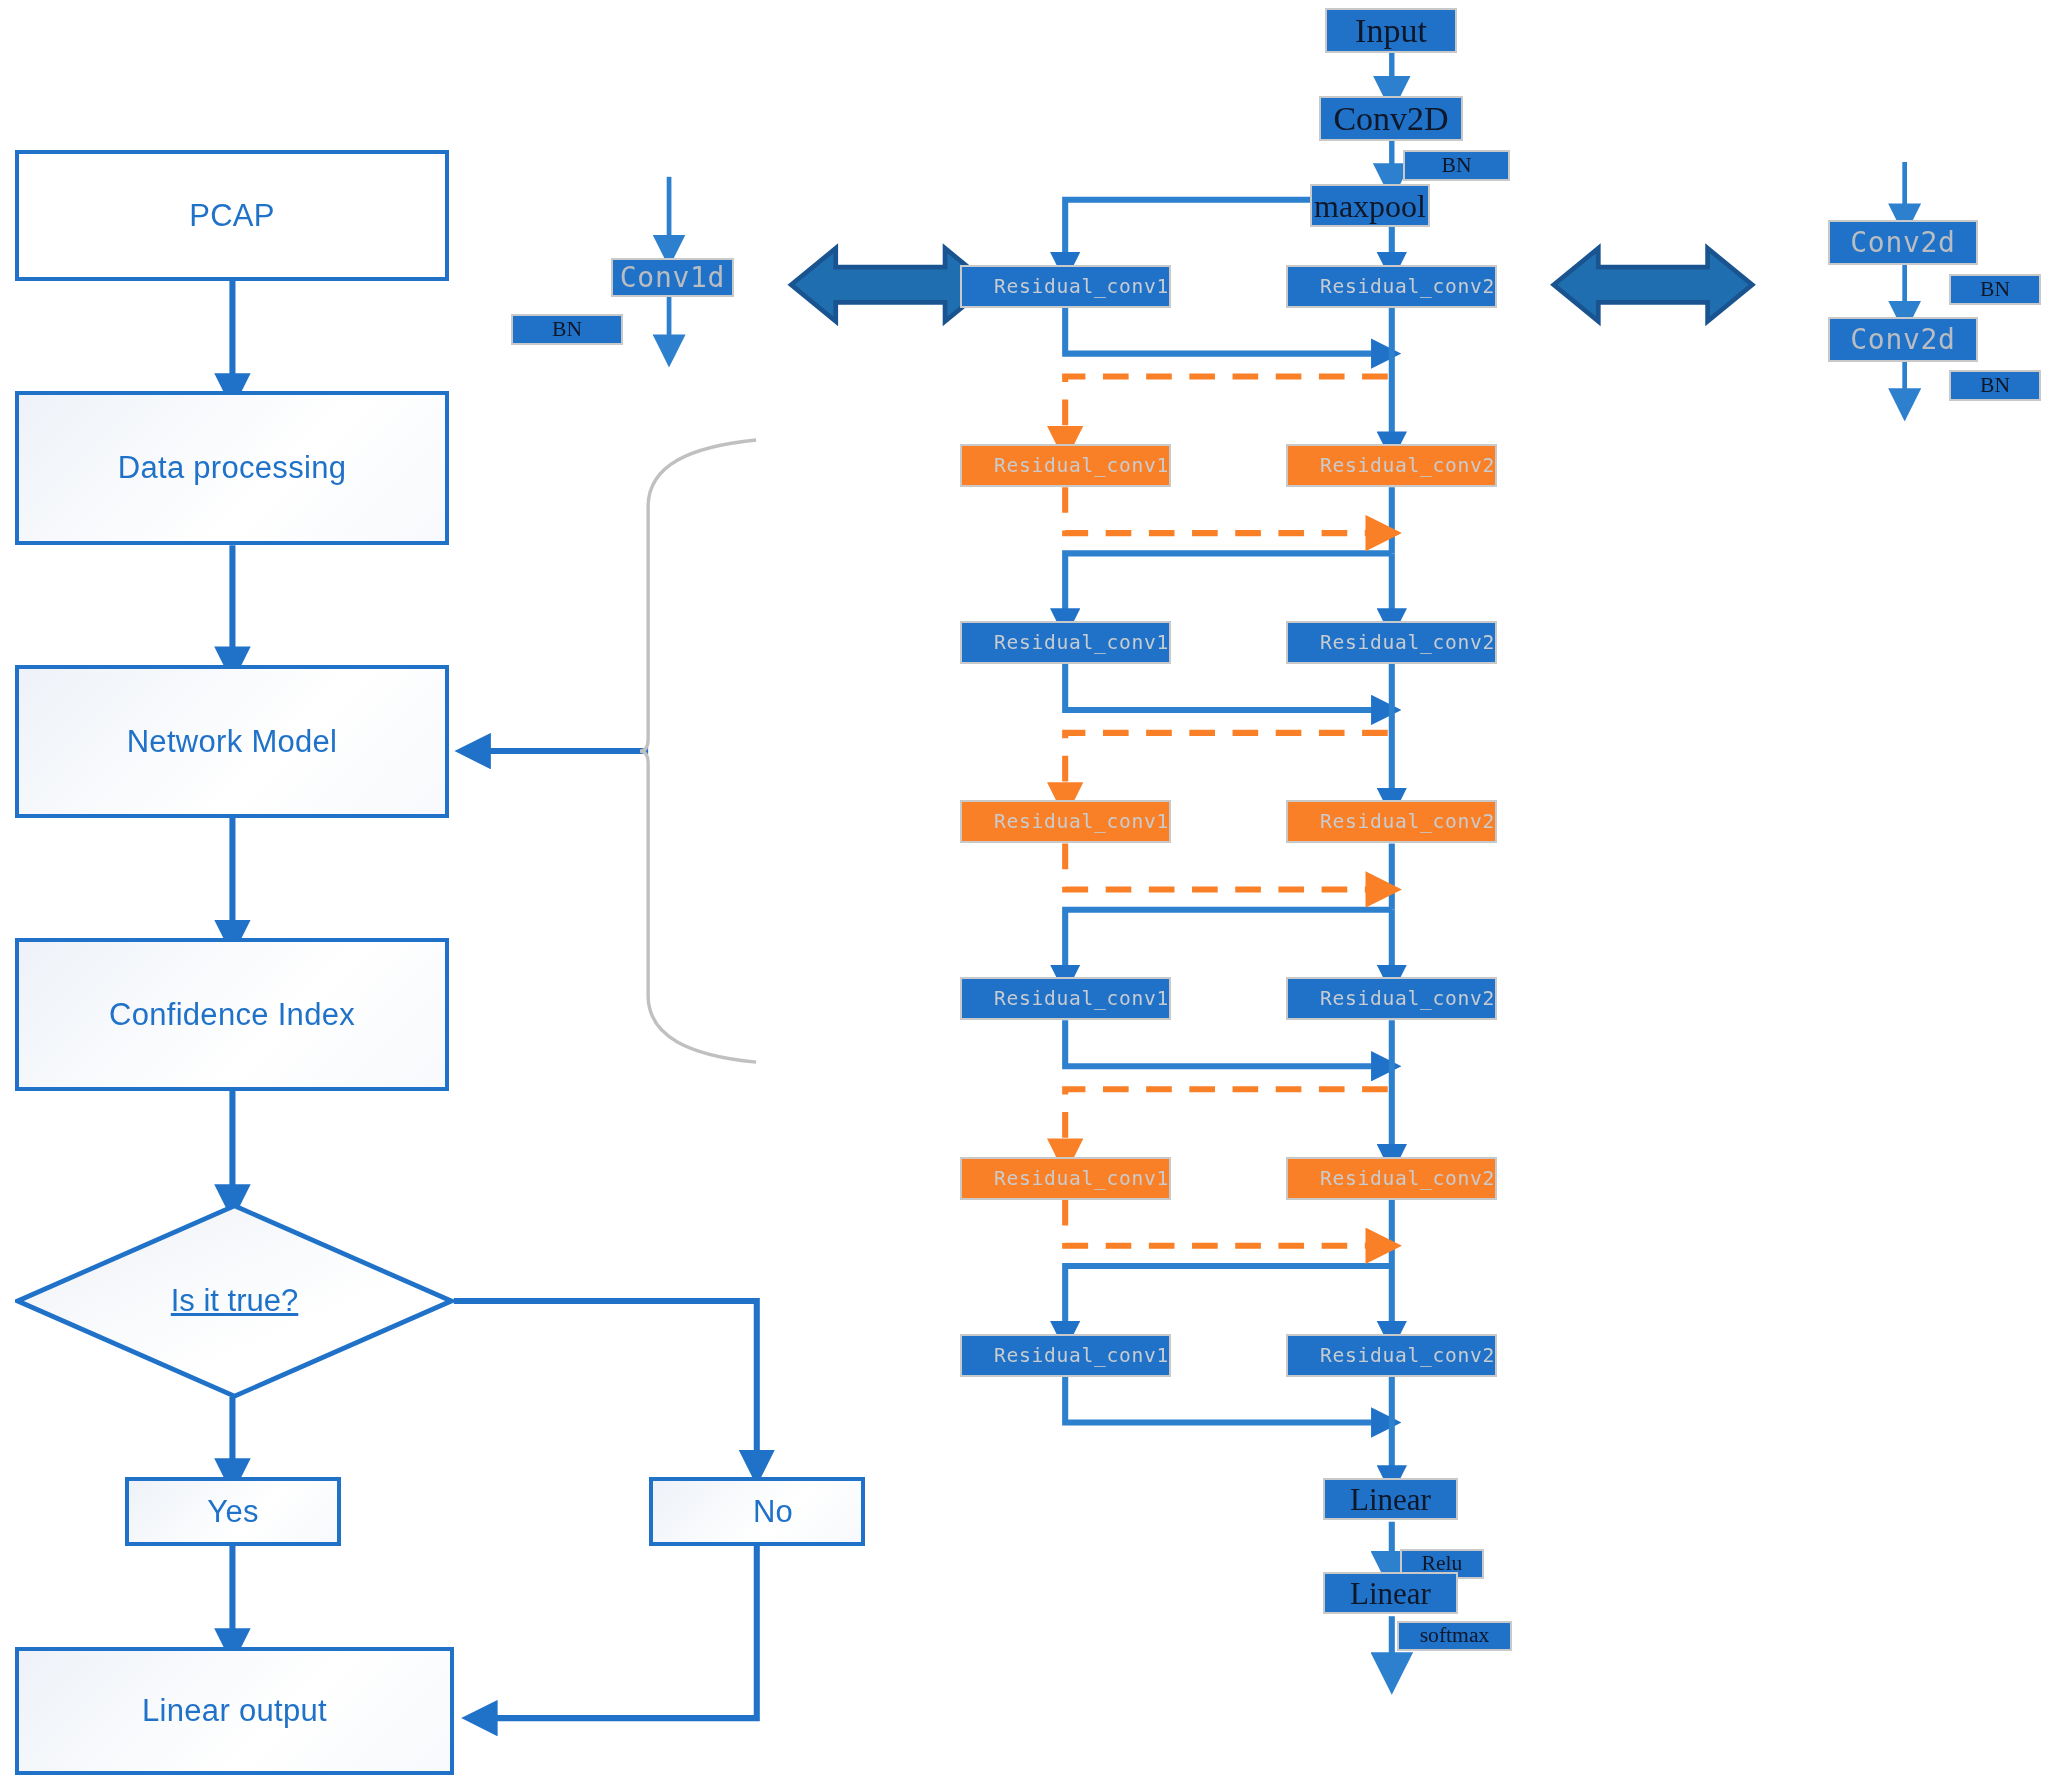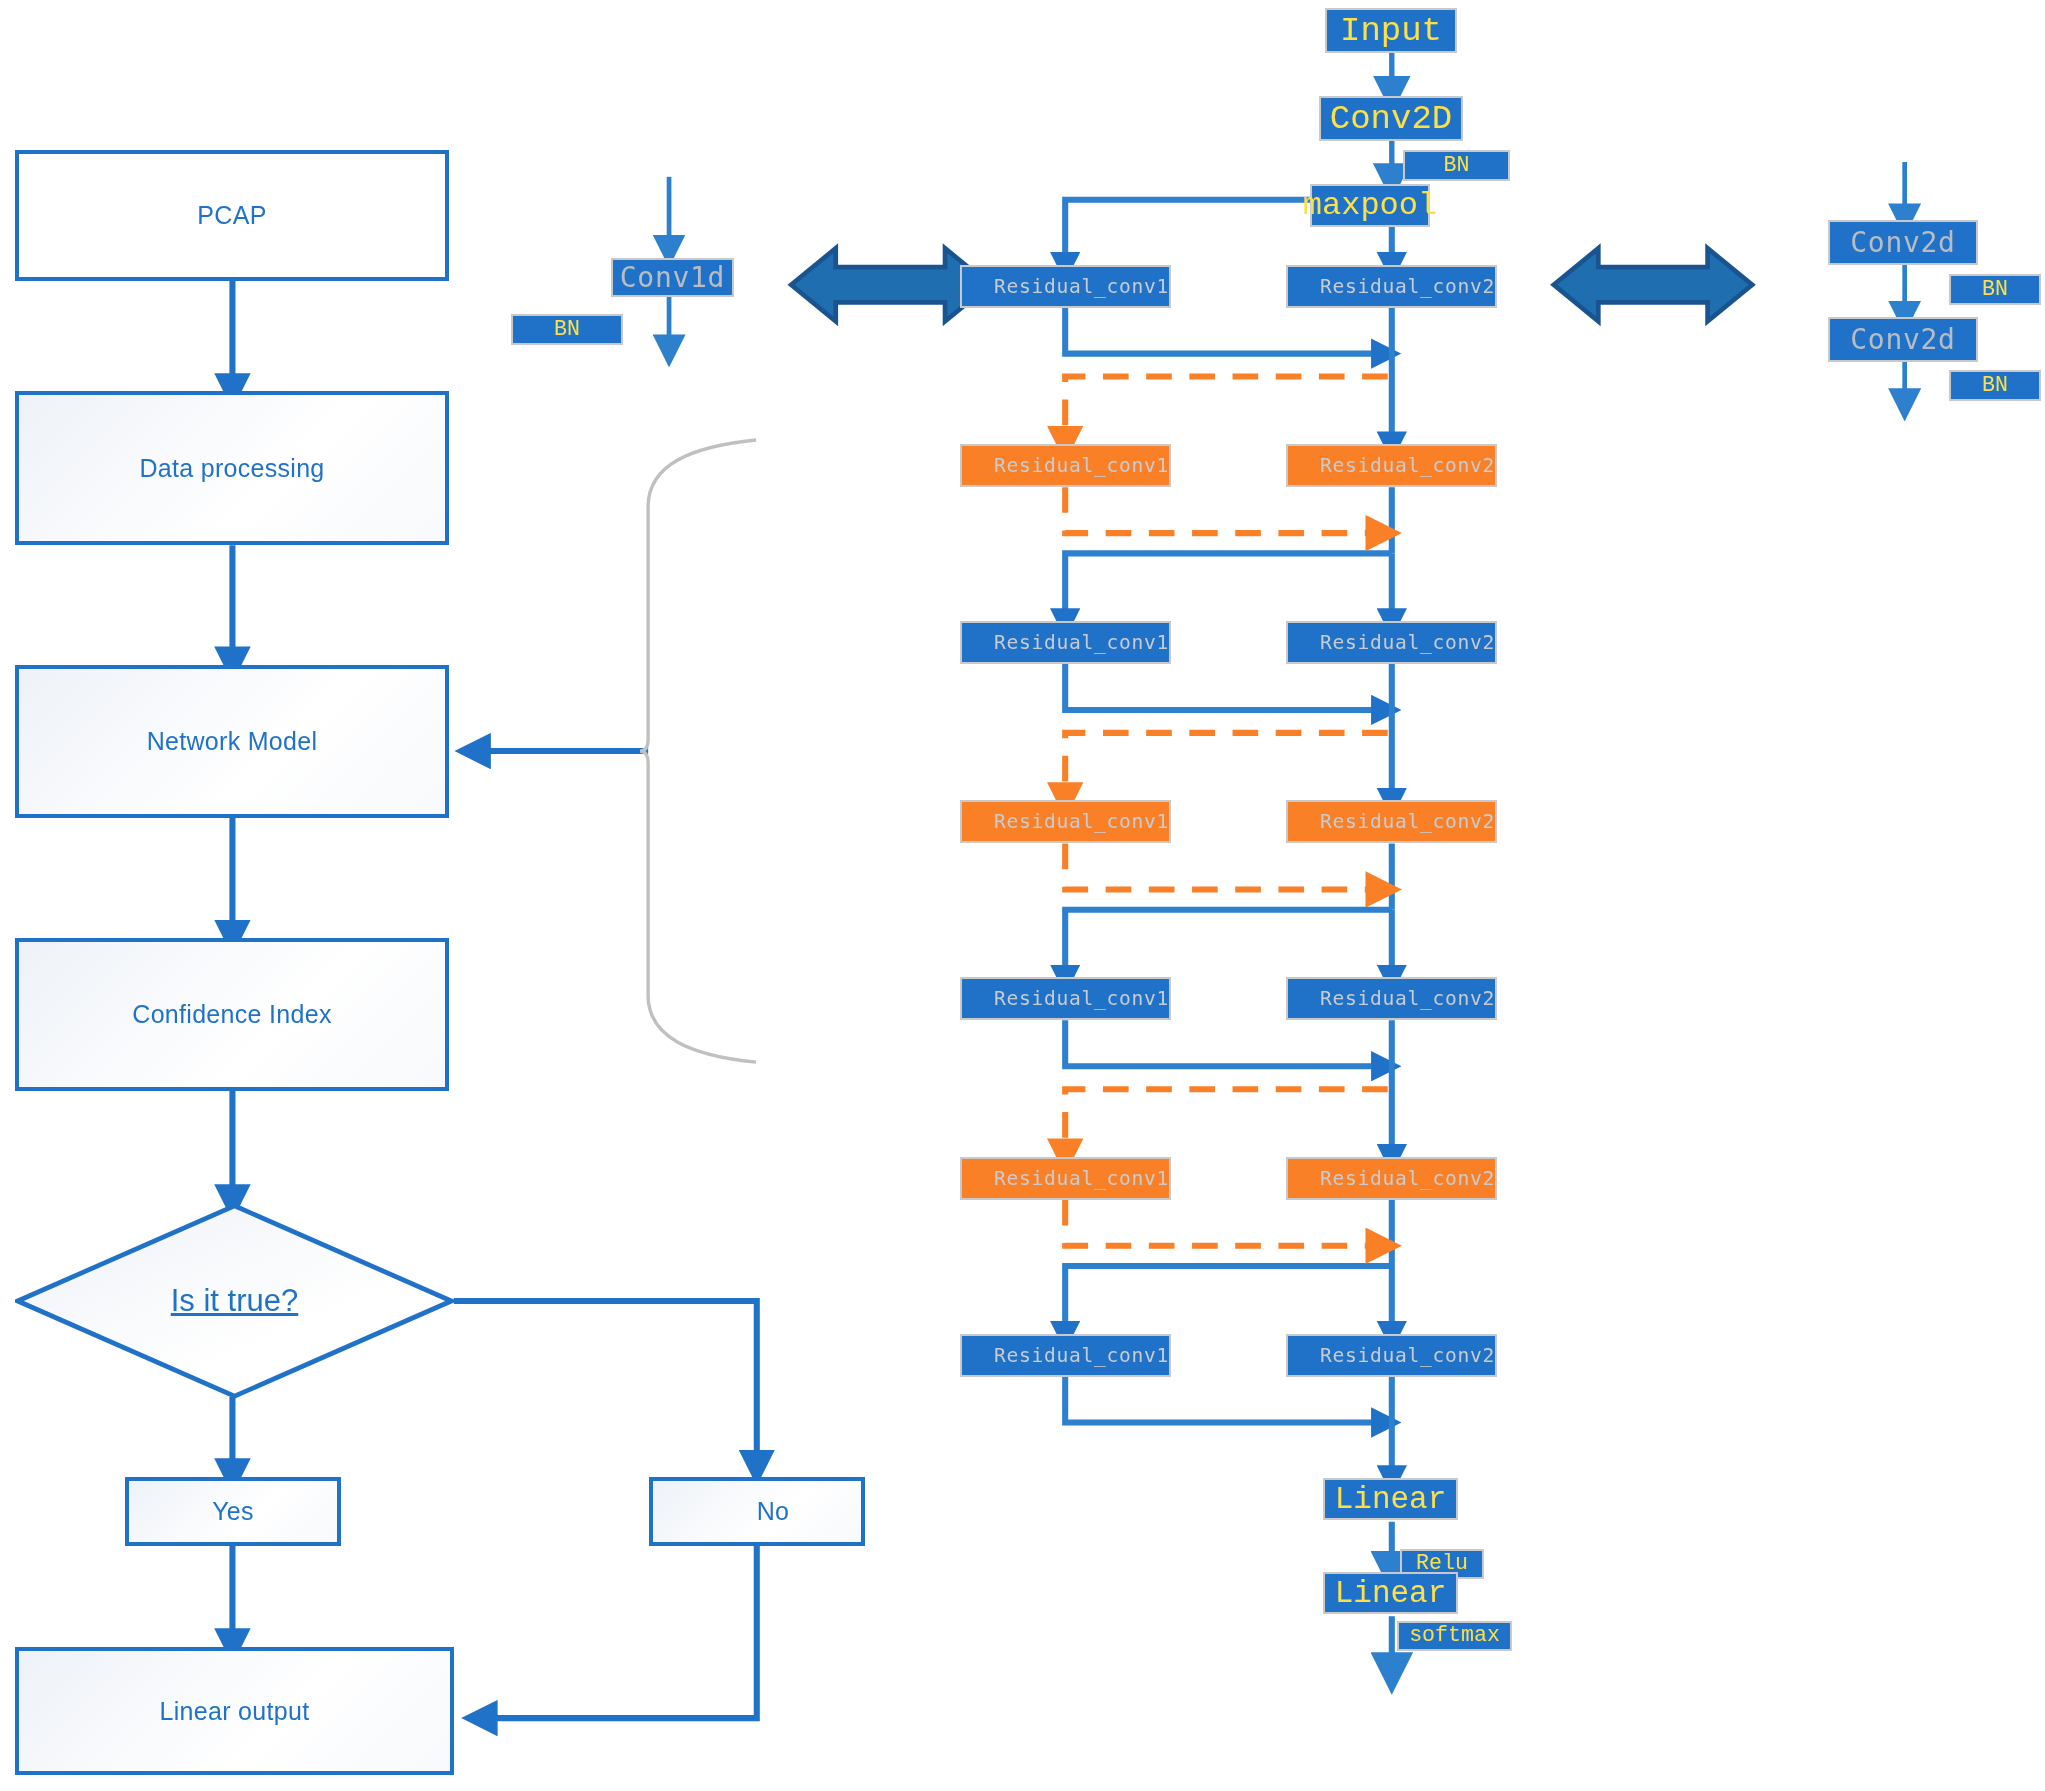--- a/index.html
+++ b/index.html
@@ -27,21 +27,21 @@
   
   .fc-box {
     position: absolute;
     box-sizing: border-box;
     border: 4px solid #1F72C8;
     background: linear-gradient(135deg, #eef2f8 0%, #ffffff 60%, #f7f9fc 100%);
     display: flex;
     align-items: center;
     justify-content: center;
     color: #1F72C8;
-    font-size: 25px;
+    font-size: 31px;
     font-family: "Liberation Sans", sans-serif;
     letter-spacing: 0.3px;
   }
   .fc-box.plain {
     background: #ffffff;
   }
   .fc-diamond {
     position: absolute;
     display: flex;
     align-items: center;
@@ -56,22 +56,22 @@
   }
   
   .nn-box {
     position: absolute;
     box-sizing: border-box;
     background: #1F72C8;
     border: 2px solid #C9C9C9;
     display: flex;
     align-items: center;
     justify-content: center;
-    color: #fde047;
-    font-family: Liberation Mono, monospace;
+    color: #0f172a;
+    font-family: Liberation Serif, serif;
     line-height: 1;
     white-space: nowrap;
   }
   .nn-box.orange { background: #FA8028; }
   .nn-box.mono {
     font-family: "DejaVu Sans Mono", monospace;
     color: #B9BDC2;
     letter-spacing: 0.7px;
   }
   .nn-box.monolite {

